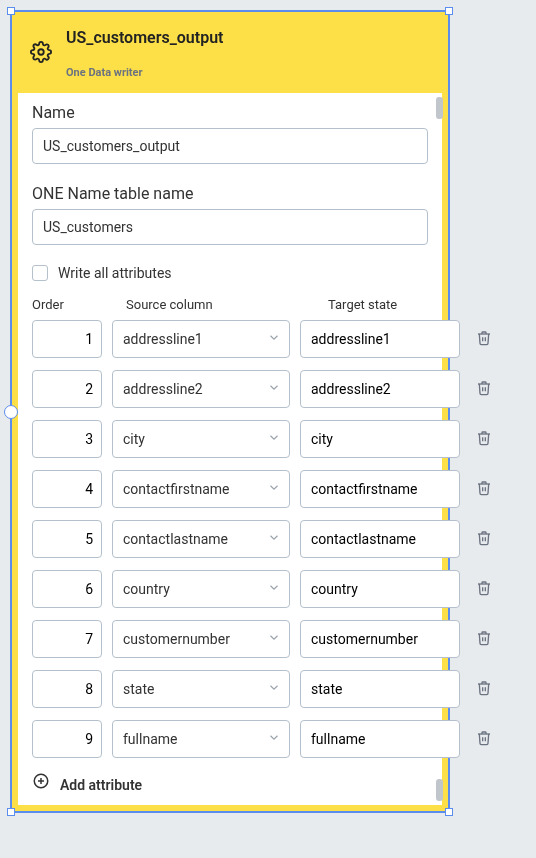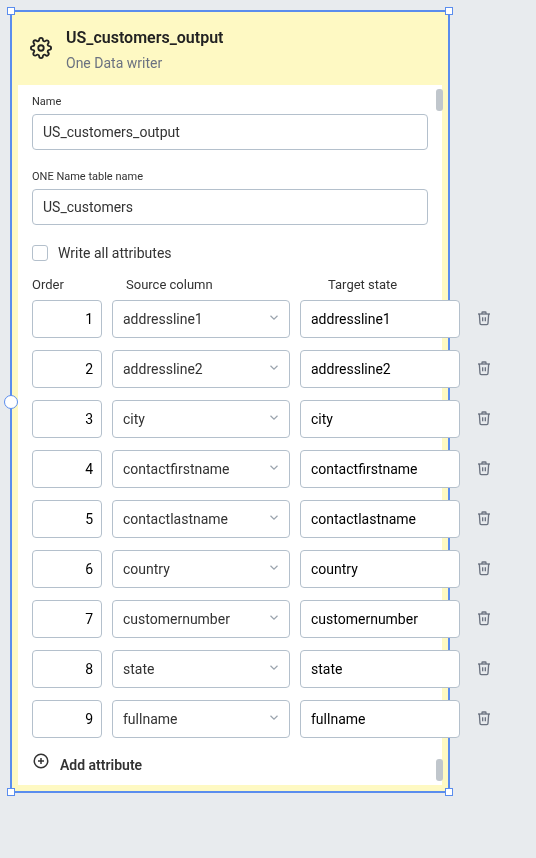--- a/index.html
+++ b/index.html
@@ -5,21 +5,21 @@
   * { box-sizing: border-box; margin: 0; padding: 0; }
   body {
     font-family: -apple-system, BlinkMacSystemFont, "Segoe UI", Roboto, sans-serif;
     font-size: 14px;
     background: #e8ebee;
     padding: 10px;
     color: #333;
   }
   .panel {
     width: 440px;
-    background: #fef9c3;
+    background: #fde047;
     border: 2px solid #5a8dee;
     position: relative;
   }
   .sel-handle {
     width: 8px; height: 8px;
     background: #fff;
     border: 1px solid #5a8dee;
     position: absolute;
   }
   .sel-tl { top: -5px; left: -5px; }
@@ -28,34 +28,34 @@
   .sel-br { bottom: -5px; right: -5px; }
   .sel-ml { top: 50%; left: -8px; width: 14px; height: 14px; border-radius: 50%; background:#fff; border:1px solid #5a8dee; transform: translateY(-50%);}
   .header {
     display: flex;
     align-items: center;
     padding: 16px 18px 14px 18px;
   }
   .header-icon { margin-right: 14px; }
   .header-text { display: flex; flex-direction: column; }
   .title { font-size: 16px; font-weight: 600; color: #222; }
-  .subtitle { font-size: 14px; color: #6b7280; margin-top: 8px; }
+  .subtitle { font-size: 11px; color: #6b7280; margin-top: 19px; font-weight: bold; }
   .body {
     background: #fff;
     margin: 0 6px 6px 6px;
     padding: 10px 14px 12px 14px;
     position: relative;
   }
   .scrollbar {
     position: absolute;
     right: -2px; top: 0; bottom: 0; width: 10px;
   }
   .scroll-thumb-top { position:absolute; top:4px; right:1px; width:7px; height:22px; background:#c0c6cc; border-radius:3px; }
   .scroll-thumb-bottom { position:absolute; bottom:4px; right:1px; width:7px; height:22px; background:#c0c6cc; border-radius:3px; }
-  .form-label { font-size: 11px; color: #333; margin-bottom: 6px; display:block; }
+  .form-label { font-size: 16px; color: #333; margin-bottom: 6px; display:block; }
   .text-input {
     width: 100%;
     border: 1px solid #b4c0cc;
     border-radius: 4px;
     padding: 9px 10px;
     font-size: 14px;
     color: #333;
     background: #fff;
     margin-bottom: 20px;
     font-family: inherit;

